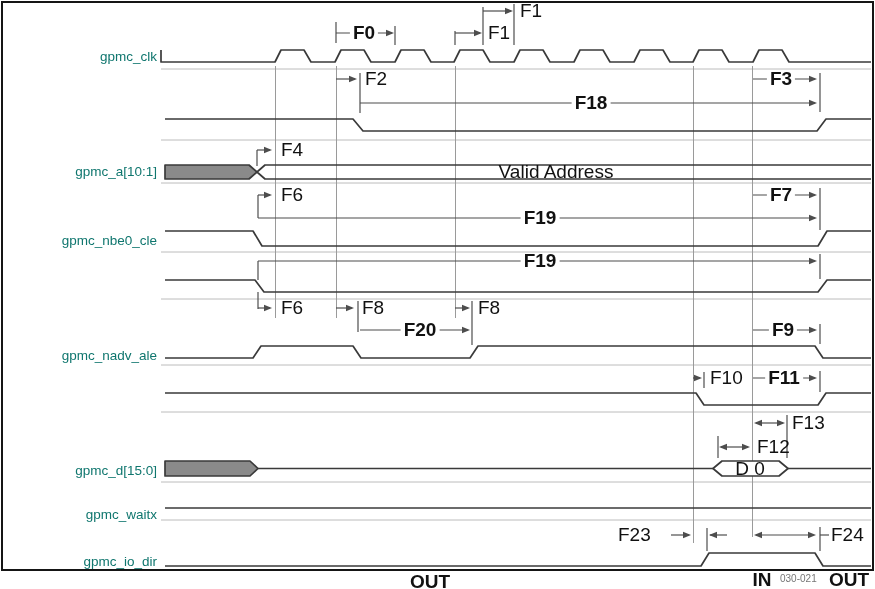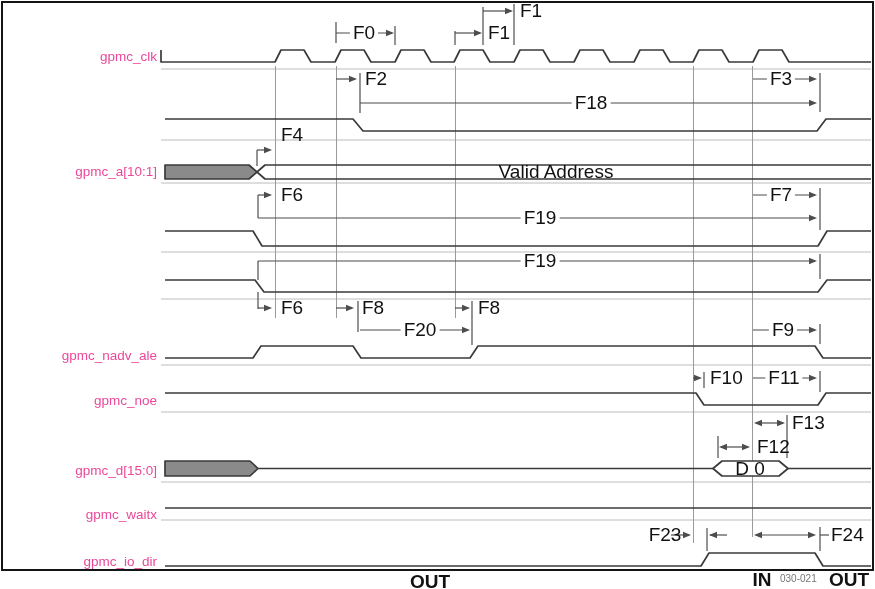--- a/index.html
+++ b/index.html
@@ -1,23 +1,23 @@
 <!DOCTYPE html>
 <html><head>
 <meta charset="utf-8">
 <style>
   html,body{margin:0;padding:0;background:#fff;}
   #stage{position:relative;width:875px;height:589px;background:#fff;overflow:hidden;
          font-family:"Liberation Sans", sans-serif;}
   #wavesvg{position:absolute;left:0;top:0;}
   .lbl{position:absolute;font-size:19px;line-height:16px;color:#111;white-space:nowrap;}
   .ctr{transform:translateX(-50%);}
-  .bg{background:#fff;padding:0 3px;}
+  .bg{background:#fff;padding:0 3px;font-weight:bold;}
   .sig{position:absolute;left:0;width:157px;text-align:right;font-size:13.5px;
-       line-height:16px;color:#ec4899;white-space:nowrap;}
+       line-height:16px;color:#0f766e;white-space:nowrap;}
   .bold{font-weight:bold;margin-top:20px;}
   .figcode{position:absolute;left:780px;width:92px;top:573px;
            font-size:10px;color:#777;}
 </style>
 </head>
 <body>
 
 <div id="stage">
 
   <svg id="wavesvg" width="875" height="589" viewBox="0 0 875 589">
@@ -137,47 +137,47 @@
       <path fill="#8a8a8a" d="M165,461 H250 L258,468.5 L250,476 H165 Z"></path>
       <path d="M258,468.5 H713 M788,468.5 H871"></path>
       <path fill="#fff" d="M713,468.5 L722,461 H779 L788,468.5 L779,476 H722 Z"></path>
       <path d="M165,508 H871"></path>
       <path d="M165,566 H701 L709,553 H815 L823,566 H871"></path>
     </g>
   </svg>
 
   <span class="sig" style="top:49px">gpmc_clk</span>
   <span class="sig" style="top:164px">gpmc_a[10:1]</span>
+  <span class="sig" style="top:233px">gpmc_nbe0_cle</span>
   <span class="sig" style="top:348px">gpmc_nadv_ale</span>
-  <span class="sig" style="top:393px">gpmc_noe</span>
   <span class="sig" style="top:463px">gpmc_d[15:0]</span>
   <span class="sig" style="top:554px">gpmc_io_dir</span>
   <span class="sig" style="top:507px">gpmc_waitx</span>
 
   <span class="lbl ctr bg" style="left:364px;top:25px">F0</span>
   <span class="lbl" style="left:488px;top:25px">F1</span>
   <span class="lbl" style="left:520px;top:3px">F1</span>
   <span class="lbl" style="left:365px;top:71px">F2</span>
   <span class="lbl ctr bg" style="left:781px;top:71px">F3</span>
   <span class="lbl ctr bg" style="left:591px;top:95px">F18</span>
-  <span class="lbl" style="left:281px;top:127px">F4</span>
+  <span class="lbl" style="left:281px;top:142px">F4</span>
   <span class="lbl" style="left:281px;top:187px">F6</span>
   <span class="lbl ctr bg" style="left:781px;top:187px">F7</span>
   <span class="lbl ctr bg" style="left:540px;top:210px">F19</span>
   <span class="lbl ctr bg" style="left:540px;top:253px">F19</span>
   <span class="lbl" style="left:281px;top:300px">F6</span>
   <span class="lbl" style="left:362px;top:300px">F8</span>
   <span class="lbl" style="left:478px;top:300px">F8</span>
   <span class="lbl ctr bg" style="left:420px;top:322px">F20</span>
   <span class="lbl ctr bg" style="left:783px;top:322px">F9</span>
   <span class="lbl" style="left:710px;top:370px">F10</span>
   <span class="lbl ctr bg" style="left:784px;top:370px">F11</span>
   <span class="lbl" style="left:792px;top:415px">F13</span>
   <span class="lbl" style="left:757px;top:439px">F12</span>
-  <span class="lbl" style="left:640px;top:527px;width:50px;text-align:center">F23</span>
+  <span class="lbl" style="left:618px;top:527px;width:50px;text-align:left">F23</span>
   <span class="lbl" style="left:831px;top:527px">F24</span>
 
   <span class="lbl ctr" style="left:556px;top:164px">Valid Address</span>
   <span class="lbl ctr" style="left:750px;top:461px">D 0</span>
   <span class="lbl ctr bold" style="left:430px;top:554px">OUT</span>
   <span class="lbl ctr bold" style="left:762px;top:552px">IN</span>
   <span class="lbl ctr bold" style="left:849px;top:552px">OUT</span>
 
   <span class="figcode">030-021</span>
 </div>

